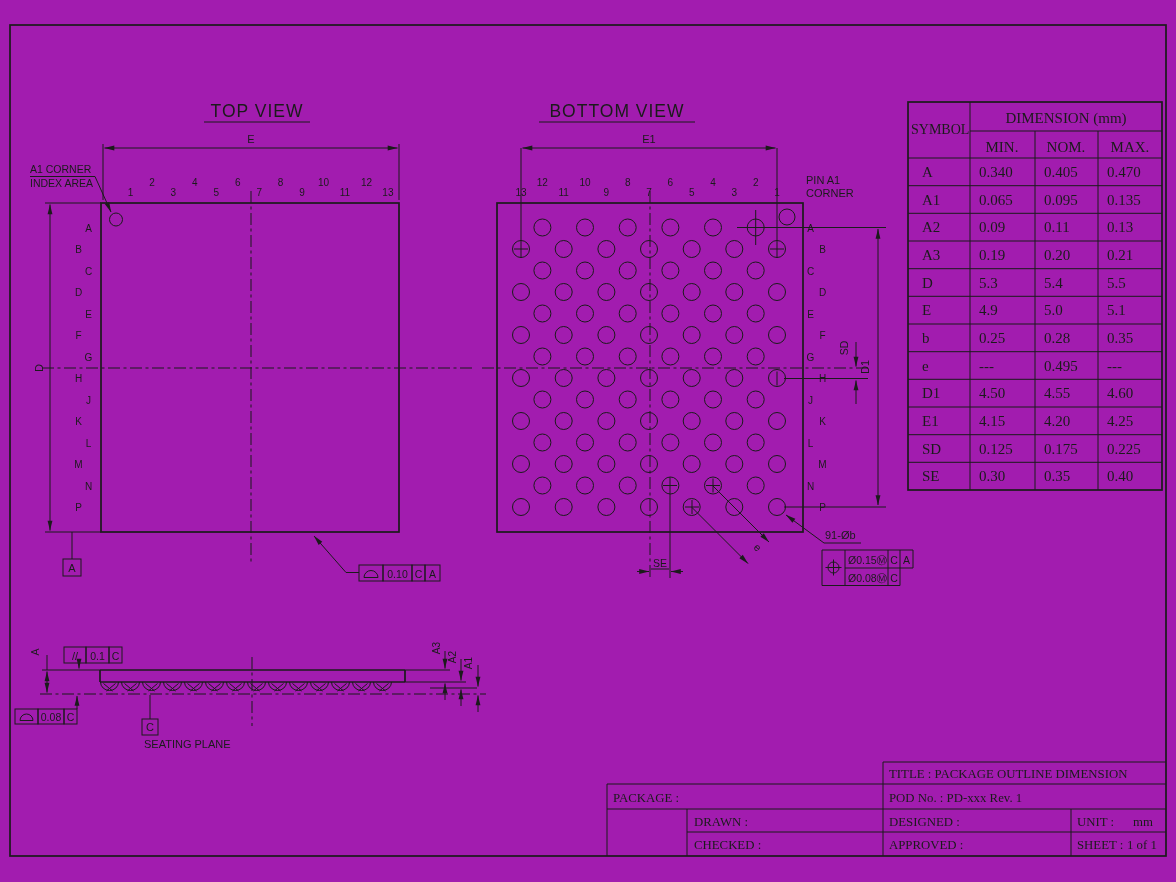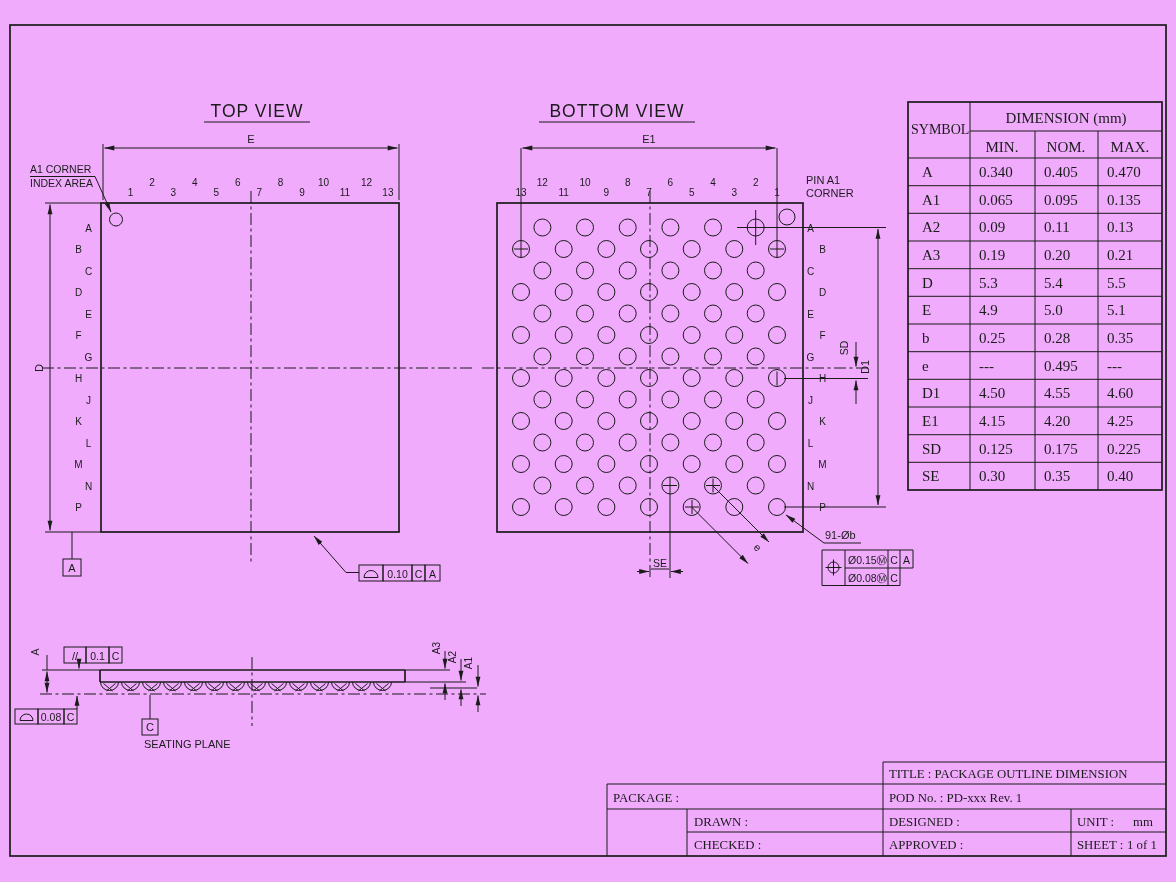--- a/index.html
+++ b/index.html
@@ -1,16 +1,16 @@
 <!DOCTYPE html>
 <html><head>
 <meta charset="utf-8">
 <style>
   html,body{margin:0;padding:0;background:#fff;}
-  #page{position:relative;width:1176px;height:882px;background:#f0abfc;overflow:hidden;}
+  #page{position:relative;width:1176px;height:882px;background:#a21caf;overflow:hidden;}
   svg{position:absolute;left:0;top:0;}
   text{fill:#1b1b1b;}
   .sans{font-family:"Liberation Sans","DejaVu Sans",sans-serif;}
   .ser{font-family:"Liberation Serif","DejaVu Serif",serif;}
   .t10{font-size:10px;}
   .t105{font-size:10.5px;}
   .t11{font-size:11px;}
   .t17{font-size:17.5px;letter-spacing:1px;}
   .t15{font-size:15px;}
   .t14{font-size:14px;}

